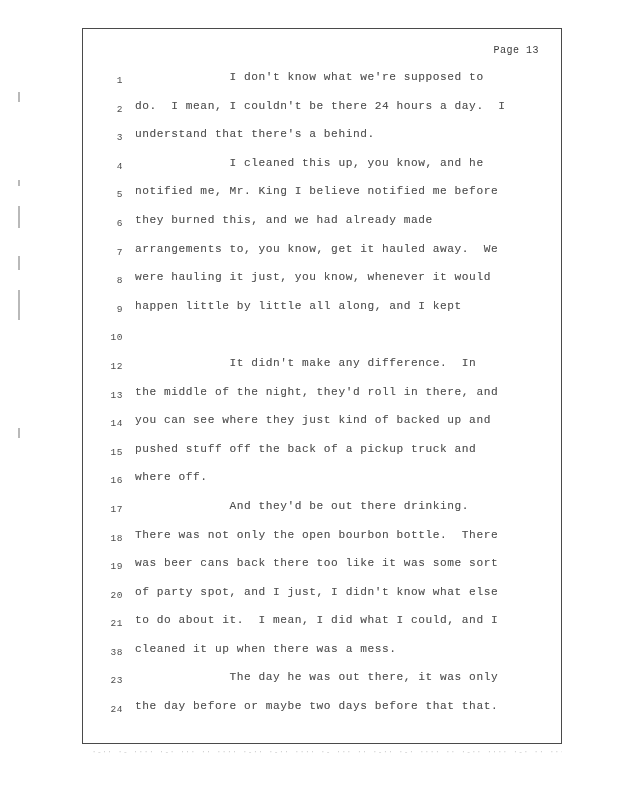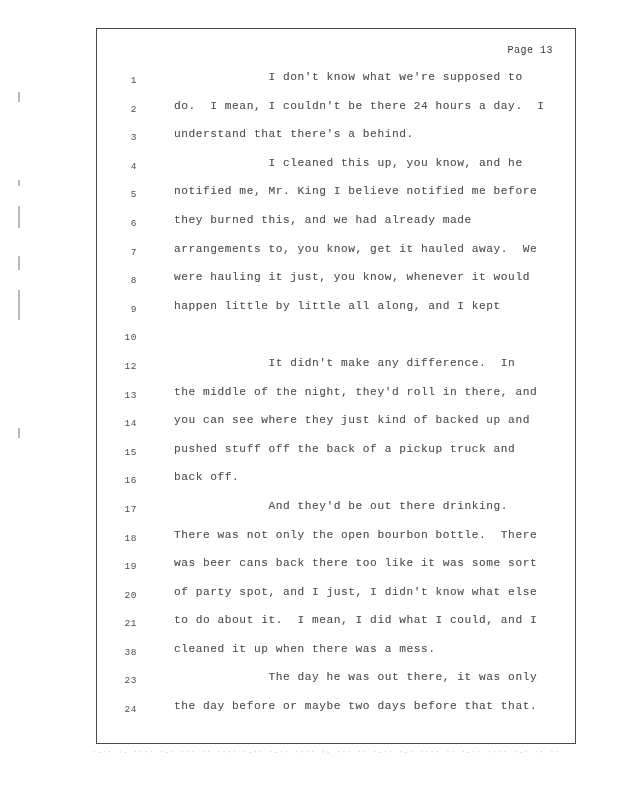--- a/index.html
+++ b/index.html
@@ -18,21 +18,21 @@
     position: absolute;
     left: 0;
     top: 0;
     width: 618px;
     height: 800px;
     background: #ffffff;
   }
   
   .page-frame {
     position: absolute;
-    left: 96px;
+    left: 82px;
     top: 28px;
     width: 480px;
     height: 716px;
     border: 1px solid #4a4a4a;
     background: #ffffff;
     box-sizing: border-box;
   }
   
   .scan-mark {
     position: absolute;
@@ -96,21 +96,20 @@
     top: 2px;
     right: 8px;
     font-size: 11.2px;
     color: #2b2b2b;
     letter-spacing: 0.55px;
     white-space: pre;
     overflow: hidden;
     
     opacity: 0.82;
     text-shadow: 0 0 0.4px rgba(0,0,0,0.35);
-    margin-left: 25px;
   }
 </style>
 </head>
 <body>
 
 <div class="page">
 
   <div class="scan-mark m1"></div>
   <div class="scan-mark m2"></div>
   <div class="scan-mark m3"></div>
@@ -172,21 +171,21 @@
       <div class="line">
         <span class="line-num">14</span>
         <span class="line-text">you can see where they just kind of backed up and</span>
       </div>
       <div class="line">
         <span class="line-num">15</span>
         <span class="line-text">pushed stuff off the back of a pickup truck and</span>
       </div>
       <div class="line">
         <span class="line-num">16</span>
-        <span class="line-text">back off.</span>
+        <span class="line-text">where off.</span>
       </div>
       <div class="line">
         <span class="line-num">17</span>
         <span class="line-text">             And they'd be out there drinking.</span>
       </div>
       <div class="line">
         <span class="line-num">18</span>
         <span class="line-text">There was not only the open bourbon bottle.  There</span>
       </div>
       <div class="line">

